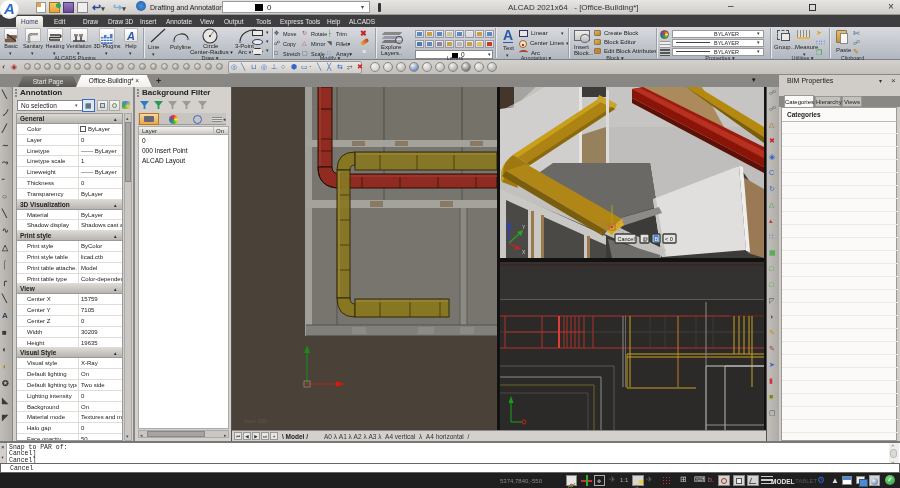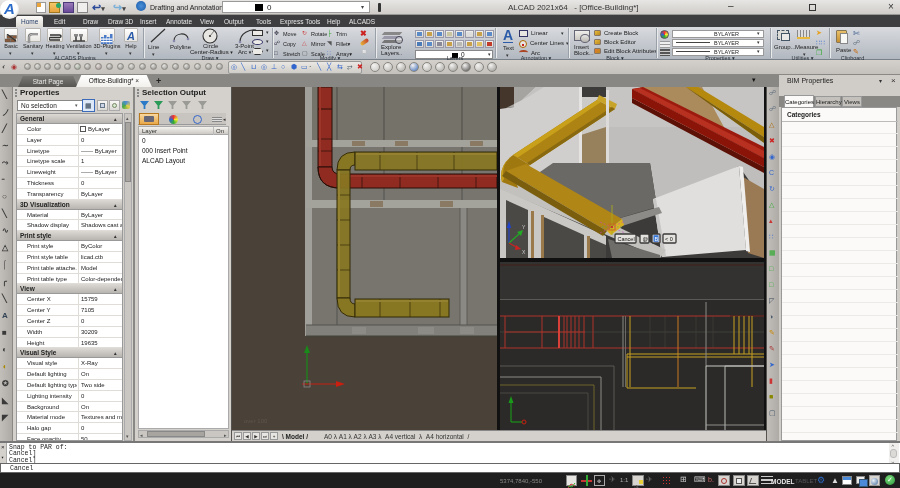--- a/index.html
+++ b/index.html
@@ -338,21 +338,21 @@
 <div class="ab tx" style="left:2px;top:224px;font-size:8px;color:#345;font-weight:bold;">A</div>
 <div class="ab tx" style="left:2px;top:241px;font-size:8px;color:#3a3a3a;font-weight:bold;">■</div>
 <div class="ab tx" style="left:2px;top:258px;font-size:8px;color:#3a3a3a;font-weight:bold;">◐</div>
 <div class="ab tx" style="left:2px;top:275px;font-size:8px;color:#a80;font-weight:bold;">◖</div>
 <div class="ab tx" style="left:2px;top:292px;font-size:8px;color:#3a3a3a;font-weight:bold;">✪</div>
 <div class="ab tx" style="left:2px;top:309px;font-size:8px;color:#3a3a3a;font-weight:bold;">◣</div>
 <div class="ab tx" style="left:2px;top:326px;font-size:8px;color:#3a3a3a;font-weight:bold;">◤</div>
 </div>
 <div class="ab" style="left:13px;top:87px;width:122px;height:354px;background:#d4d1cc;border-right:2px solid #8a8884;">
 <div class="ab" style="left:2px;top:2px;width:2px;height:8px;border-left:2px dotted #888;"></div>
-<div class="ab tx" style="left:7px;top:1px;font-size:8px;font-weight:bold;color:#222;">Properties</div>
+<div class="ab tx" style="left:7px;top:1px;font-size:8px;font-weight:bold;color:#222;">Annotation</div>
 <div class="ab" style="left:4px;top:13px;width:66px;height:11px;background:#fff;border:1px solid #888;font-size:6.5px;color:#222;">
       <span class="ab tx" style="left:3px;top:1px;">No selection</span>
       <span class="ab" style="left:57px;top:1px;font-size:5px;color:#555;">▾</span>
     </div>
 <div class="ab" style="left:69px;top:12px;width:13px;height:13px;border:1px solid #3a6ab8;background:#dce8f8;">
       <div style="margin:2px;font-size:7px;color:#345;">▦</div>
     </div>
 <div class="ab" style="left:84px;top:13px;width:11px;height:11px;border:1px solid #aaa;background:linear-gradient(#f8f7f5,#dcdad6);">
       <div style="margin:2px auto;width:5px;height:5px;border:1px solid #678;background:#cdd6e8;"></div>
     </div>
@@ -501,21 +501,21 @@
       </div>
 </div>
 <div class="ab" style="left:111px;top:26px;width:8px;height:328px;background:#cac7c2;border:1px solid #aaa;">
       <div class="ab" style="left:1px;top:1px;font-size:5px;color:#555;">▴</div>
       <div class="ab" style="left:0px;top:8px;width:6px;height:60px;background:#a8a5a0;border:1px solid #888;"></div>
       <div class="ab" style="left:1px;top:319px;font-size:5px;color:#555;">▾</div>
     </div>
 </div>
 <div class="ab" style="left:135px;top:87px;width:97px;height:354px;background:#d4d1cc;border-right:1px solid #55534f;">
 <div class="ab" style="left:2px;top:2px;width:2px;height:8px;border-left:2px dotted #888;"></div>
-<div class="ab tx" style="left:7px;top:1px;font-size:8px;font-weight:bold;color:#222;">Selection Output</div>
+<div class="ab tx" style="left:7px;top:1px;font-size:8px;font-weight:bold;color:#222;">Background Filter</div>
 <div class="ab" style="left:5px;top:14px;width:9px;height:8px;background:#2a7ac8;clip-path:polygon(0 0,100% 0,60% 55%,60% 100%,40% 100%,40% 55%);"></div>
 <div class="ab" style="left:19px;top:14px;width:9px;height:8px;background:#2a9a58;clip-path:polygon(0 0,100% 0,60% 55%,60% 100%,40% 100%,40% 55%);"></div>
 <div class="ab" style="left:33px;top:14px;width:9px;height:8px;background:#9a9a96;clip-path:polygon(0 0,100% 0,60% 55%,60% 100%,40% 100%,40% 55%);"></div>
 <div class="ab" style="left:47px;top:14px;width:9px;height:8px;background:#9a9a96;clip-path:polygon(0 0,100% 0,60% 55%,60% 100%,40% 100%,40% 55%);"></div>
 <div class="ab" style="left:63px;top:14px;width:9px;height:8px;background:#9a9a96;clip-path:polygon(0 0,100% 0,60% 55%,60% 100%,40% 100%,40% 55%);"></div>
 <div class="ab" style="left:3px;top:26px;width:88px;height:12px;background:#c8c5c0;border-bottom:1px solid #999;"></div>
 <div class="ab" style="left:4px;top:26px;width:20px;height:12px;background:linear-gradient(#f8d8a0,#e8a848);border:1px solid #b87820;">
       <div style="margin:2px auto;width:10px;height:6px;background:#667;border-radius:1px;"></div>
     </div>
 <div class="ab" style="left:28px;top:27px;width:20px;height:11px;">

